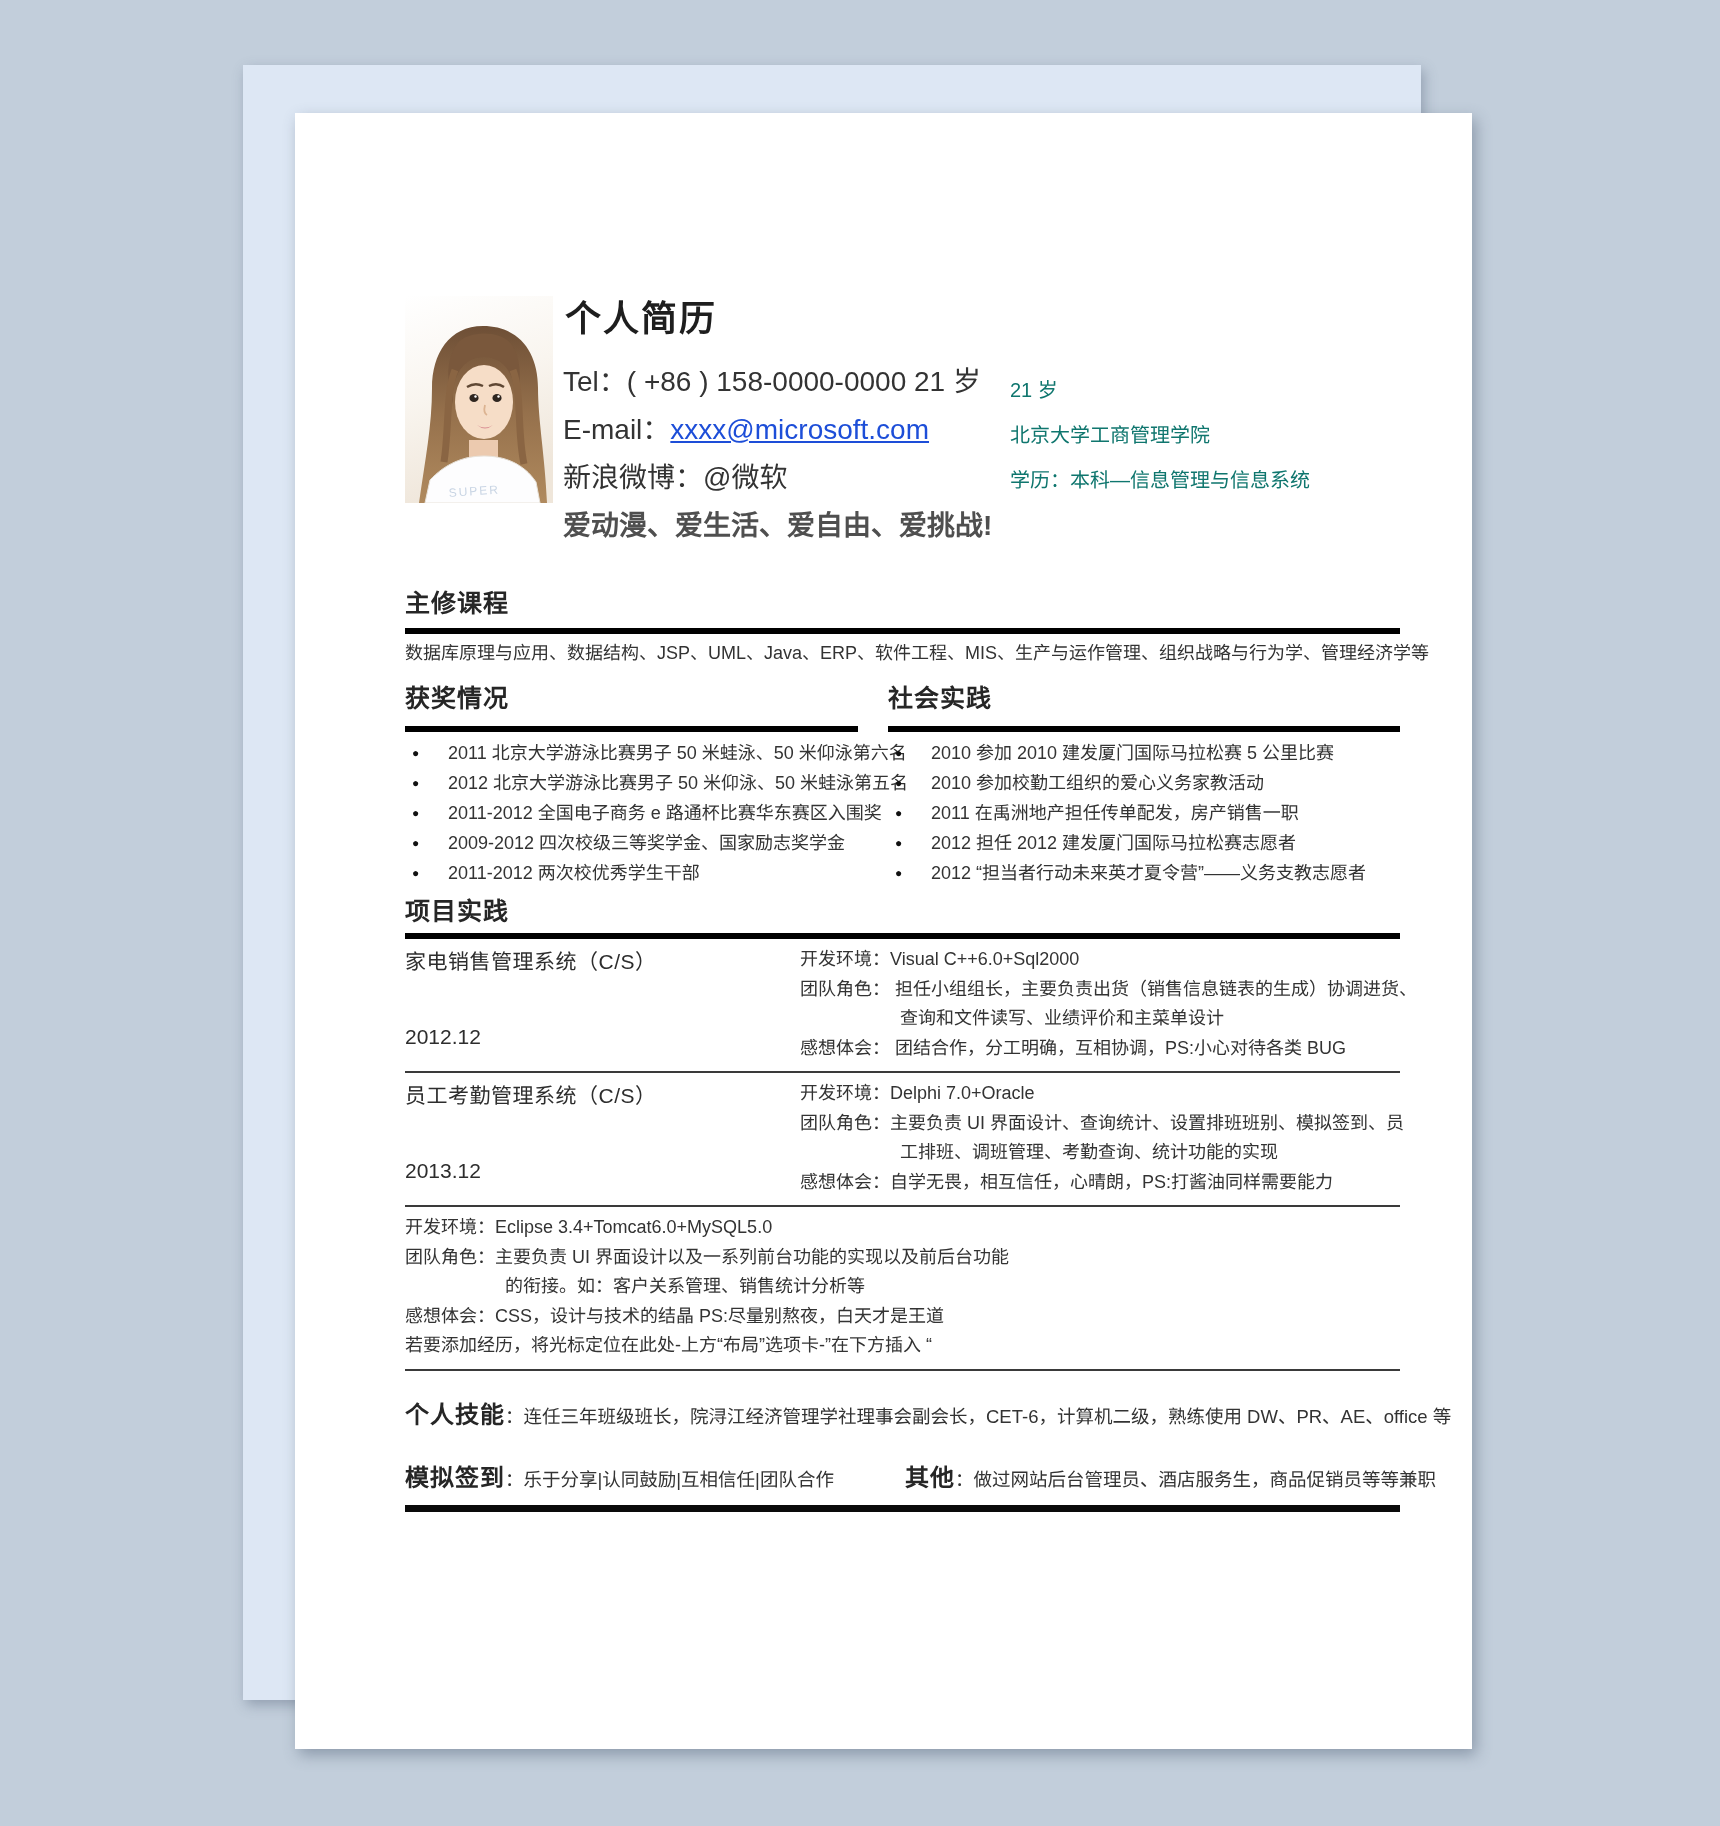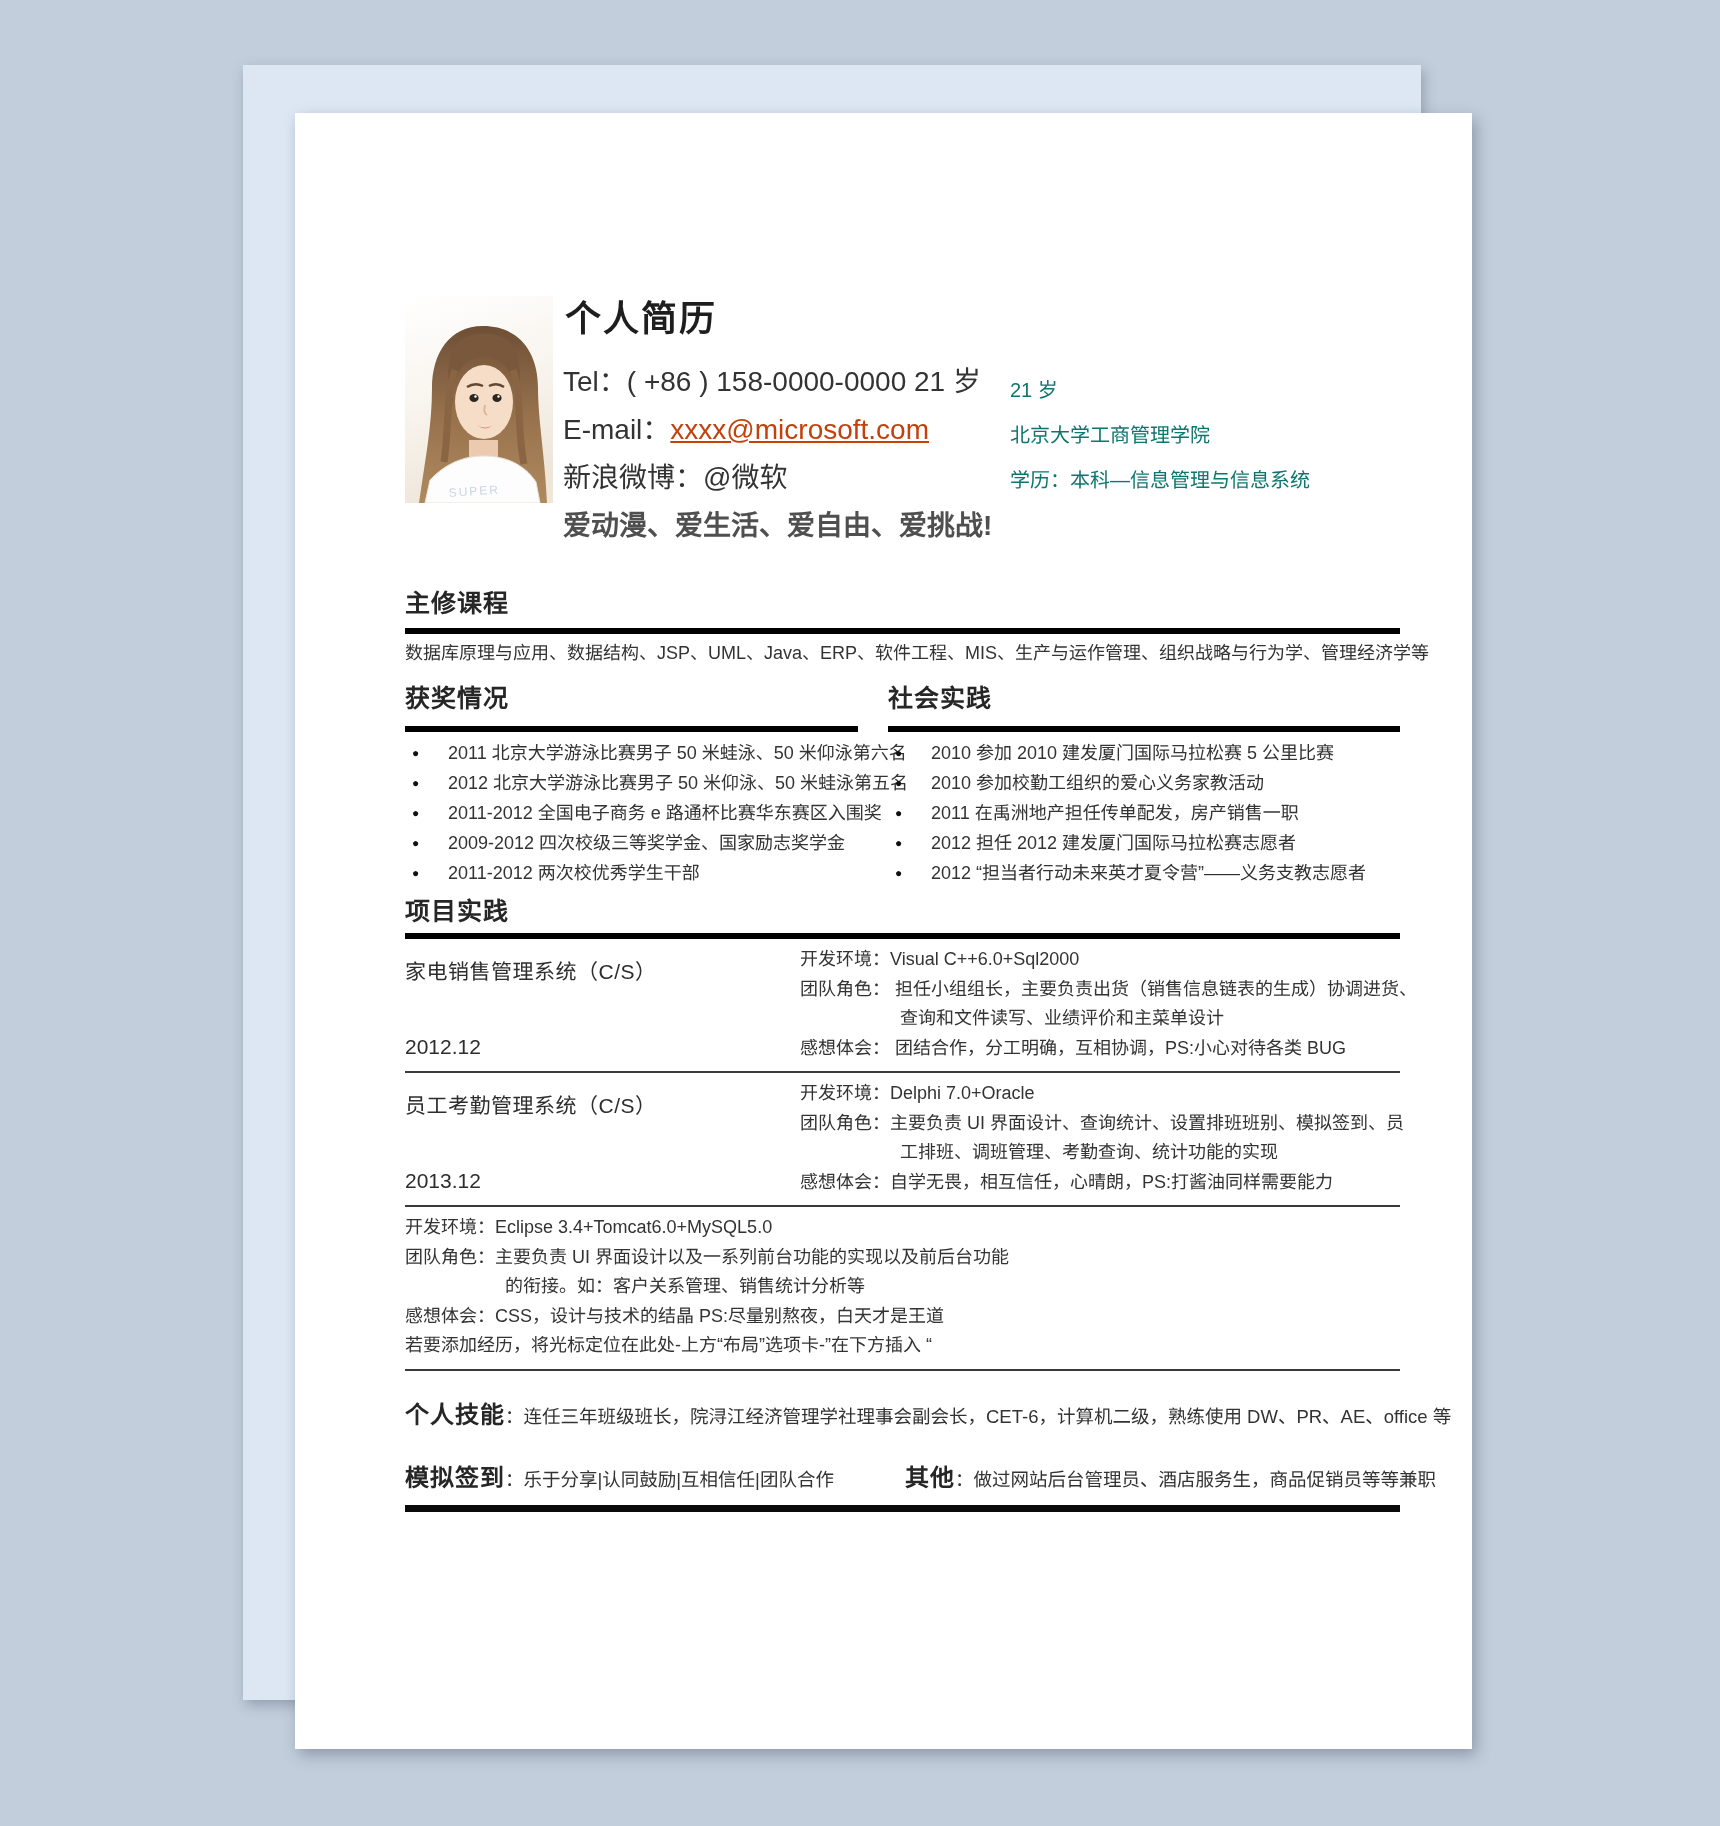--- a/index.html
+++ b/index.html
@@ -29,21 +29,21 @@
     position:absolute; left:0; top:183px; width:148px; height:207px;
     overflow:hidden;
   }
   .resume-title {
     position:absolute; left:160px; top:176px;
     font-size:36px; font-weight:bold; color:#1e1e1e; letter-spacing:2px;
   }
   .contact-left { position:absolute; left:158px; top:258px; width:420px; }
   .contact-left .cline { font-size:28px; line-height:22px; margin-bottom:26px; color:#333; white-space:nowrap; }
   .contact-left .tagline { font-weight:bold; color:#4f4f4f; }
-  .email-link { color:#c2410c; text-decoration:underline; }
+  .email-link { color:#1d4ed8; text-decoration:underline; }
   .contact-right { position:absolute; left:605px; top:266px; width:390px; }
   .contact-right .cline { font-size:20px; line-height:22px; margin-bottom:23px; color:#0f766e; white-space:nowrap; }
 
   
   .main { position:absolute; left:0; top:476px; width:995px; }
   h2.sec-title { font-size:25px; line-height:28px; font-weight:bold; color:#262626; letter-spacing:1px; }
   .hr-thick { height:6px; background:#000; }
   .courses .hr-thick { margin-top:11px; }
   .courses .course-text { margin-top:8px; font-size:18px; line-height:22px; color:#333; white-space:nowrap; }
 
@@ -55,21 +55,21 @@
   .bullet-list li { display:flex; font-size:18px; line-height:30px; color:#333; padding-left:7px; white-space:nowrap; }
   .bullet-list .dot { width:36px; font-size:12px; color:#111; flex:none; }
 
   .projects { margin-top:9px; }
   .projects .hr-thick { margin-top:8px; }
   .project-row {
     display:flex; border-bottom:2px solid #3a3a3a;
     padding:6px 0 8px;
   }
   .proj-left { width:395px; flex:none; }
-  .proj-name { font-size:21px; color:#2d2d2d; margin-top:10px; letter-spacing:.5px; }
+  .proj-name { font-size:21px; color:#2d2d2d; margin-top:0; letter-spacing:.5px; }
   .proj-date { font-size:21px; color:#2d2d2d; margin-top:50px; }
   .proj-right { flex:1; min-width:0; }
   .proj-line { font-size:18px; line-height:29.5px; color:#333; white-space:nowrap; }
   .proj-line.indent { padding-left:100px; }
 
   .skills-row { margin-top:24px; font-size:18.5px; color:#333; white-space:nowrap; }
   .lbl { font-size:24px; font-weight:bold; color:#262626; letter-spacing:1px; }
   .bottom-row { display:flex; margin-top:28px; }
   .self-eval { width:500px; flex:none; font-size:18.5px; white-space:nowrap; }
   .other-block { flex:1; font-size:18.5px; white-space:nowrap;text-align:center; }

